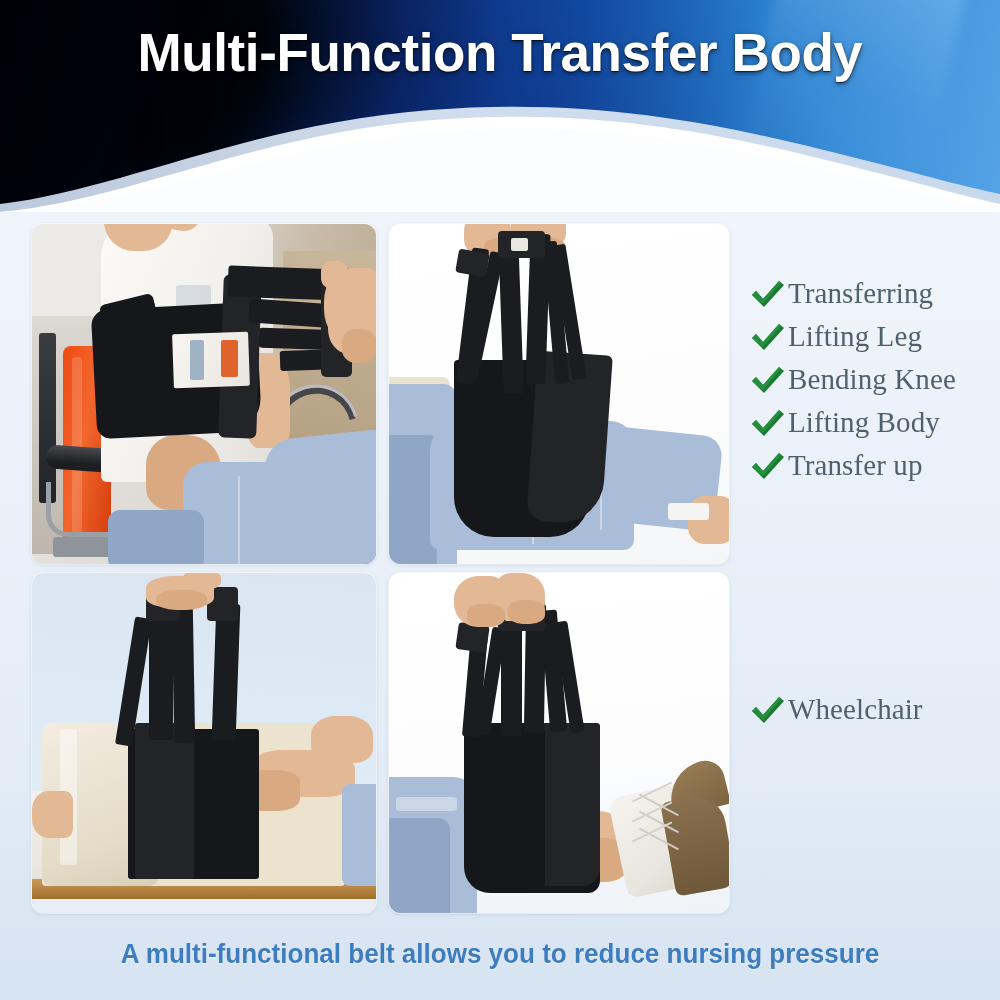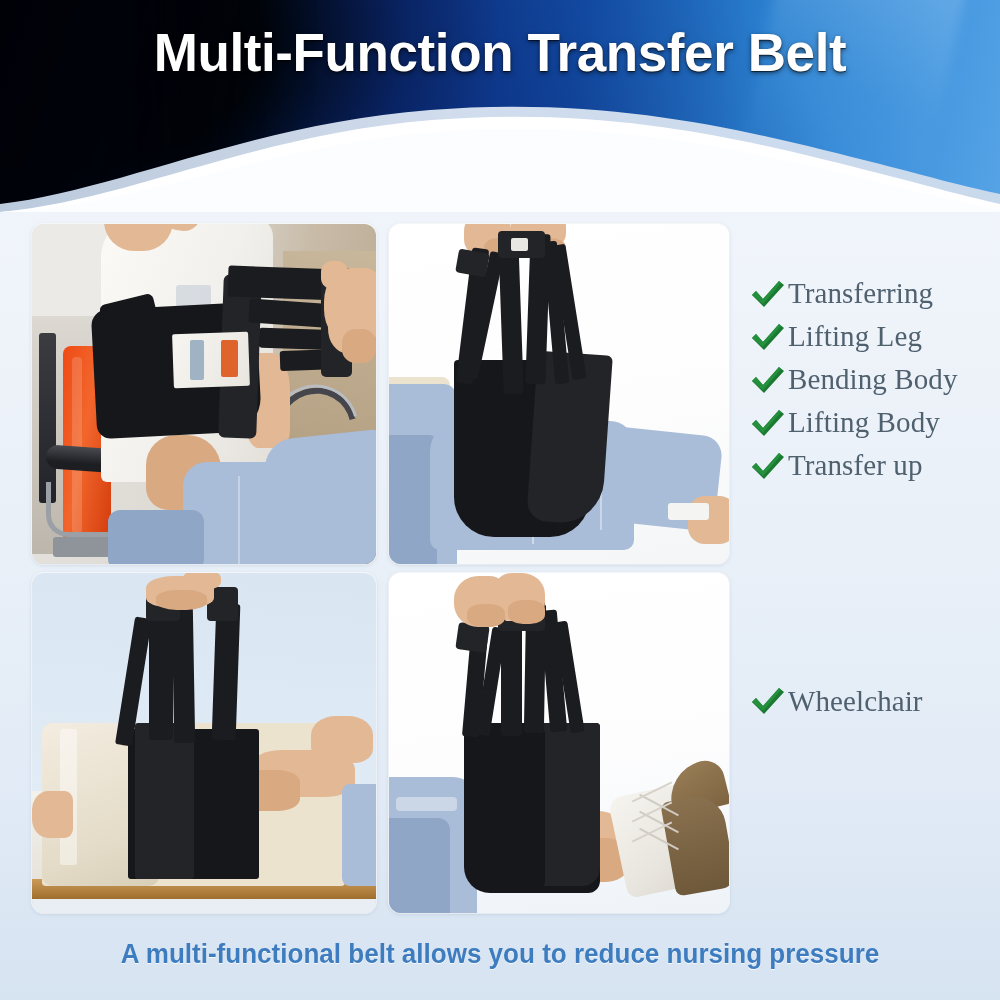--- a/index.html
+++ b/index.html
@@ -82,21 +82,21 @@
   .skin2 { position: absolute; background: #d9a982; }
   .jeans { position: absolute; background: #a9bcd8; }
   .jeans-d { position: absolute; background: #8fa6c6; }
   .cream { position: absolute; background: #ece3cf; }
 
   
   .feat-list { position: absolute; }
   #list1 { left: 748px; top: 272px; width: 248px; }
   #list2 { left: 748px; top: 676px; width: 248px; }
   .feat-row { display: flex; align-items: center; height: 43px; }
-  #list2 .feat-row { height: 50px; }
+  #list2 .feat-row { height: 50px; align-items: flex-end; }
   .check { width: 40px; height: 32px; flex: 0 0 40px; position: relative; }
   .check svg { position: absolute; left: 0; top: 0; }
   .feat-label {
     font-size: 29px; color: #4f606f; font-weight: 400;
     font-family: Liberation Serif, serif;
     letter-spacing: 0.1px; white-space: nowrap;
   }
 
   
   #caption {
@@ -128,21 +128,21 @@
           <stop offset="1" stop-color="#cfdcec"></stop>
         </linearGradient>
       </defs>
 
       <path d="M0,132 C120,118 250,52 430,38 C620,23 760,62 880,92 C930,105 970,116 1000,122 L1000,140 L0,140 Z" fill="url(#wg)" opacity="0.95"></path>
 
       <path d="M0,140 C130,128 255,62 432,48 C622,33 762,72 882,102 C932,115 972,126 1000,132 L1000,140 Z" fill="#ffffff"></path>
       <path d="M0,140 C140,134 262,74 436,60 C626,45 766,84 886,112 C934,124 974,133 1000,138 L1000,140 Z" fill="#fbfdff"></path>
     </svg>
 
-    <div id="title">Multi-Function Transfer Belt</div>
+    <div id="title">Multi-Function Transfer Body</div>
   </div>
 
   <div class="panel" id="panel1">
     <div class="photo" style="background:linear-gradient(160deg,#e9e6e0 0%,#ded9d1 38%,#cfc8bc 100%);">
 
       <div style="position:absolute;left:0;top:0;width:100%;height:100%;
                   background:linear-gradient(100deg,#e6e4e0 0%,#dedad4 45%,#c8bba8 70%,#b9a88f 100%);"></div>
       <div style="position:absolute;left:0;top:0;width:34%;height:30%;
                   background:#eceae6;border-bottom:3px solid #cfcdc8;"></div>
       <div style="position:absolute;left:0;top:27%;width:20%;height:70%;
@@ -365,21 +365,21 @@
       <span class="feat-label">Lifting Leg</span>
     </div>
 
     <div class="feat-row">
       <span class="check">
         <svg width="40" height="32" viewBox="0 0 40 32">
           <path d="M4 17 L8 13 L15 21 L31 3 L36 7 L16 29 Z" fill="#1b7a32"></path>
           <path d="M4 17 L8 13 L15 21 L31 3 L33 5 L15 26 Z" fill="#24903d"></path>
         </svg>
       </span>
-      <span class="feat-label">Bending Body</span>
+      <span class="feat-label">Bending Knee</span>
     </div>
 
     <div class="feat-row">
       <span class="check">
         <svg width="40" height="32" viewBox="0 0 40 32">
           <path d="M4 17 L8 13 L15 21 L31 3 L36 7 L16 29 Z" fill="#1b7a32"></path>
           <path d="M4 17 L8 13 L15 21 L31 3 L33 5 L15 26 Z" fill="#24903d"></path>
         </svg>
       </span>
       <span class="feat-label">Lifting Body</span>

